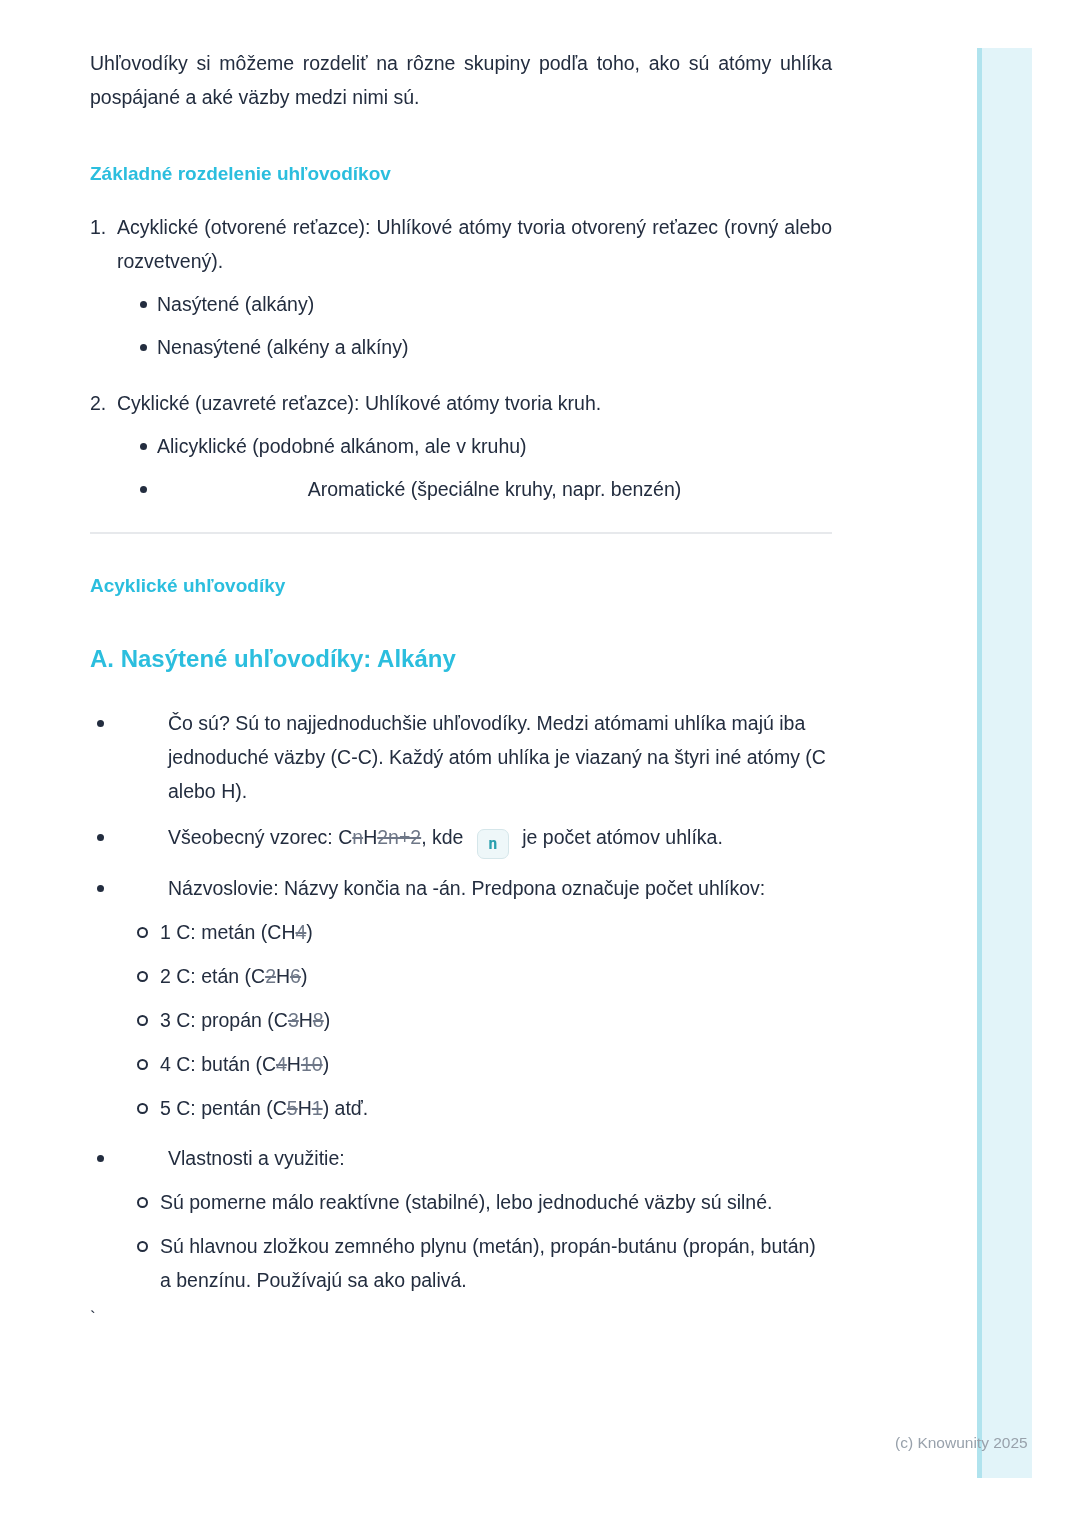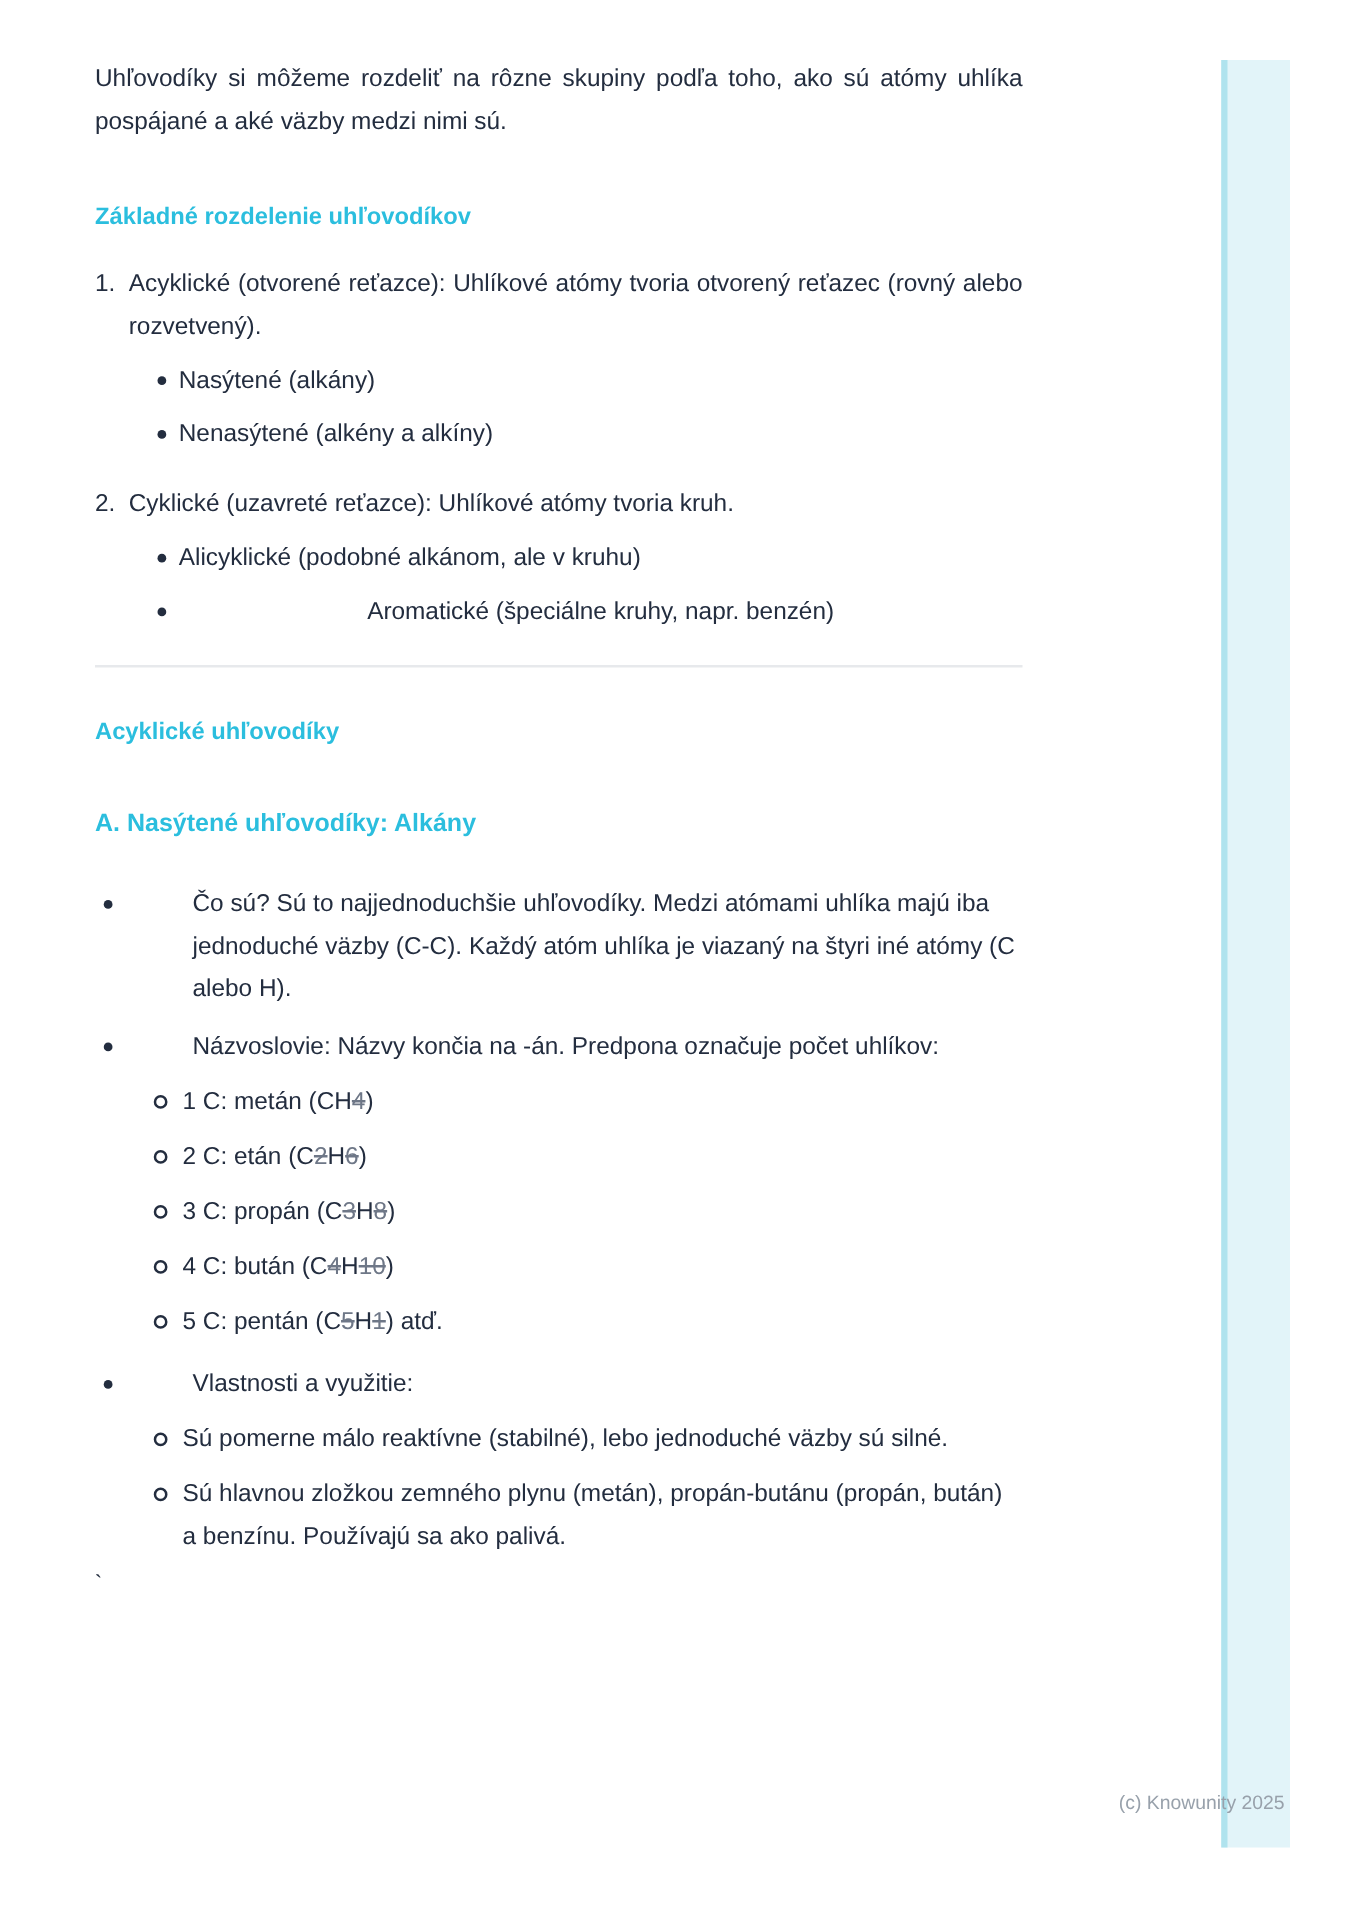--- a/index.html
+++ b/index.html
@@ -12,36 +12,36 @@
   body{
     width:1080px; height:1528px; position:relative; overflow:hidden;
     font-family:"Liberation Sans","DejaVu Sans",sans-serif;
     color:var(--text);
   }
   .stripe{
     position:absolute; left:977px; top:48px; width:55px; height:1430px;
     background:var(--stripe-fill); border-left:5px solid var(--stripe-border); z-index:0;
   }
   .content{
-    position:absolute; left:76px; top:46px; width:742px; z-index:1;
+    position:absolute; left:90px; top:46px; width:742px; z-index:1;
     font-size:19.5px; line-height:34px;
   }
   .b{font-weight:400;}
   .strike{text-decoration:line-through; text-decoration-thickness:2px; color:var(--muted);}
   .code{
     display:inline-block; min-width:32px; text-align:center; height:30px; line-height:27px;
     border-radius:7px; background:var(--code-bg); border:1.5px solid var(--code-border);
     color:var(--code-text); font-family:"DejaVu Sans Mono",monospace; font-weight:700;
     font-size:16px; margin:0 8px; vertical-align:-5px; padding:0 6px;
   }
   p.intro{text-align:justify;}
   h2{font-size:19px; line-height:36px; color:var(--accent); font-weight:700;}
   h2.s1{margin-top:42px;}
   h2.s2{margin-top:34px;}
-  h3.sub{font-size:20px; line-height:30px; color:var(--accent); font-weight:700; margin-top:40px;}
+  h3.sub{font-size:24px; line-height:30px; color:var(--accent); font-weight:700; margin-top:40px;}
   .olist{margin-top:18px;}
   .orow{display:flex; margin-top:12px;}
   .orow.second{margin-top:22px;}
   .omark{flex:none; width:27px; padding-right:6px; text-align:left;}
   .otext{flex:1; text-align:justify;}
   .sublist{margin-top:2px;}
   .srow{display:flex; margin-top:9px; padding-left:50px;}
   .dot{flex:none; width:7px; height:7px; border-radius:50%; background:var(--text); margin:14px 10px 0 0;}
   .bullets{margin-top:32px;}
   .brow{display:flex; margin-top:12px; padding-left:7px;gap:43px;}
@@ -108,20 +108,24 @@
 
   <h3 class="sub">A. Nasýtené uhľovodíky: Alkány</h3>
 
   <div class="bullets">
 
     <div class="brow">
       <span class="dot"></span>
       <div class="btext"><span class="b">Čo sú?</span><span> Sú to najjednoduchšie uhľovodíky. Medzi atómami uhlíka majú </span><span class="b">iba jednoduché väzby</span><span> (C-C). Každý atóm uhlíka je viazaný na štyri iné atómy (C alebo H).</span></div>
     </div>
 
+    <div class="brow">
+      <span class="dot"></span>
+      <div class="btext"><span class="b">Všeobecný vzorec:</span><span> C</span><span class="strike">n</span><span>H</span><span class="strike">2n+2</span><span>, kde </span><span class="code">n</span><span> je počet atómov uhlíka.</span></div>
+    </div>
 
     <div class="brow">
       <span class="dot"></span>
       <div class="btext"><span class="b">Názvoslovie:</span><span> Názvy končia na </span><span class="b">-án</span><span>. Predpona označuje počet uhlíkov:</span></div>
     </div>
     <div class="clist">
       <div class="crow">
         <span class="circle"></span>
         <div class="btext"><span>1 C: </span><span class="b">met</span><span>án (CH</span><span class="strike">4</span><span>)</span></div>
       </div>

